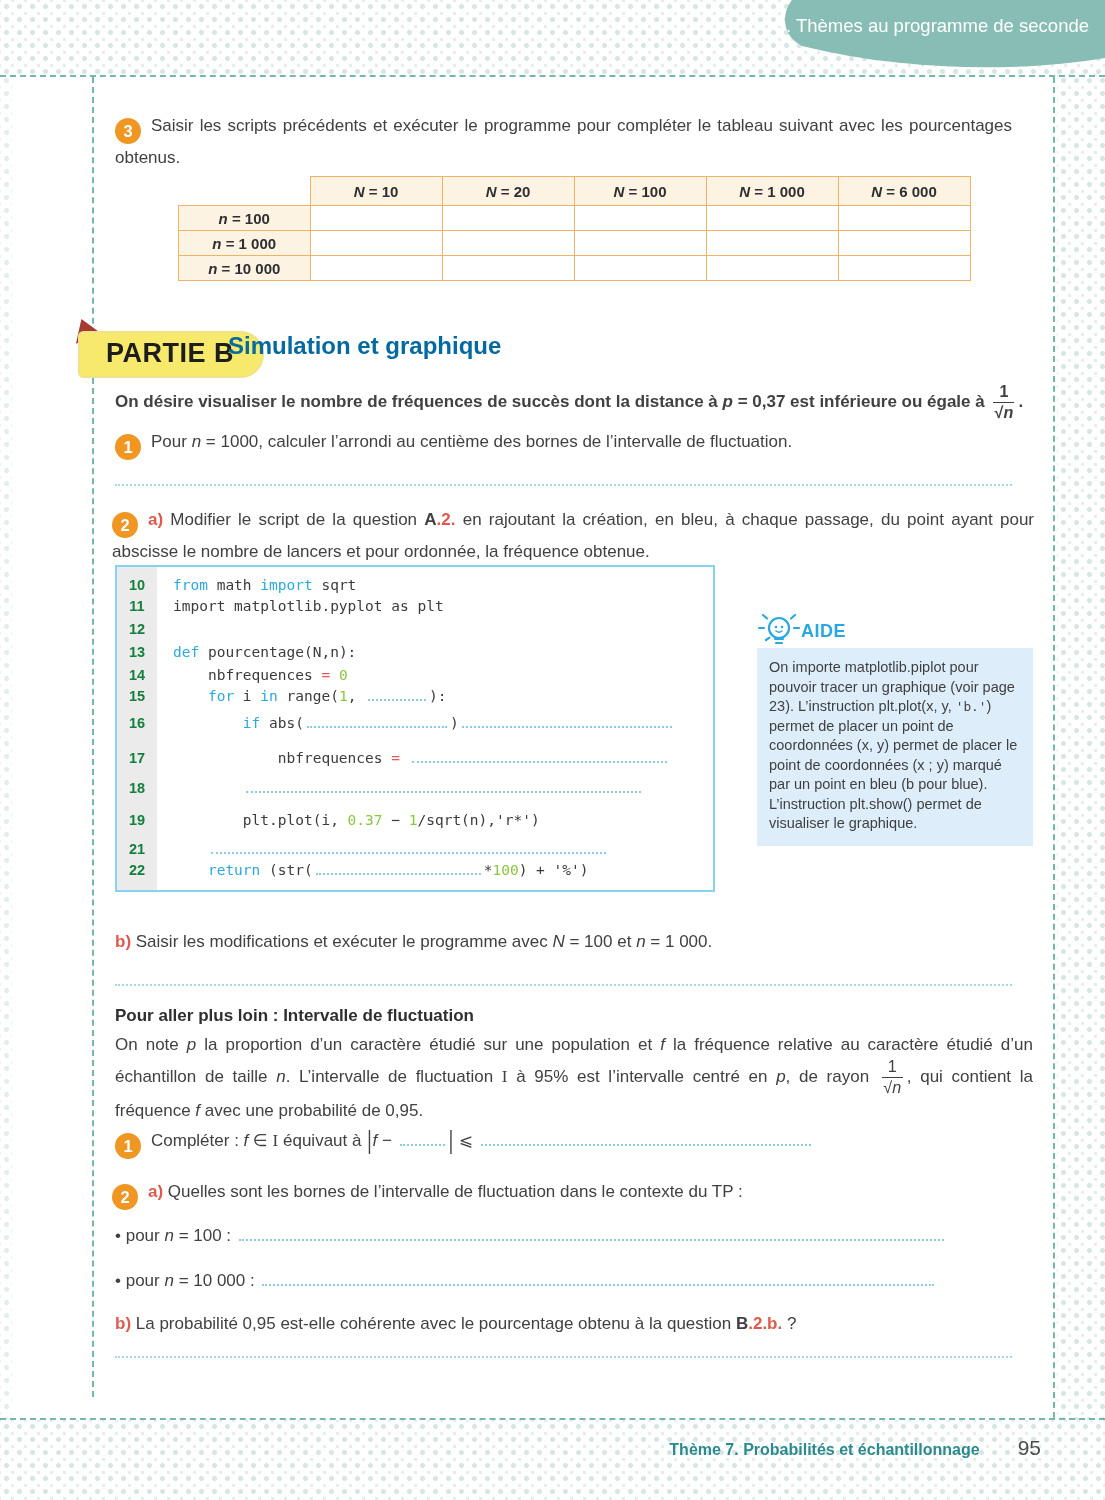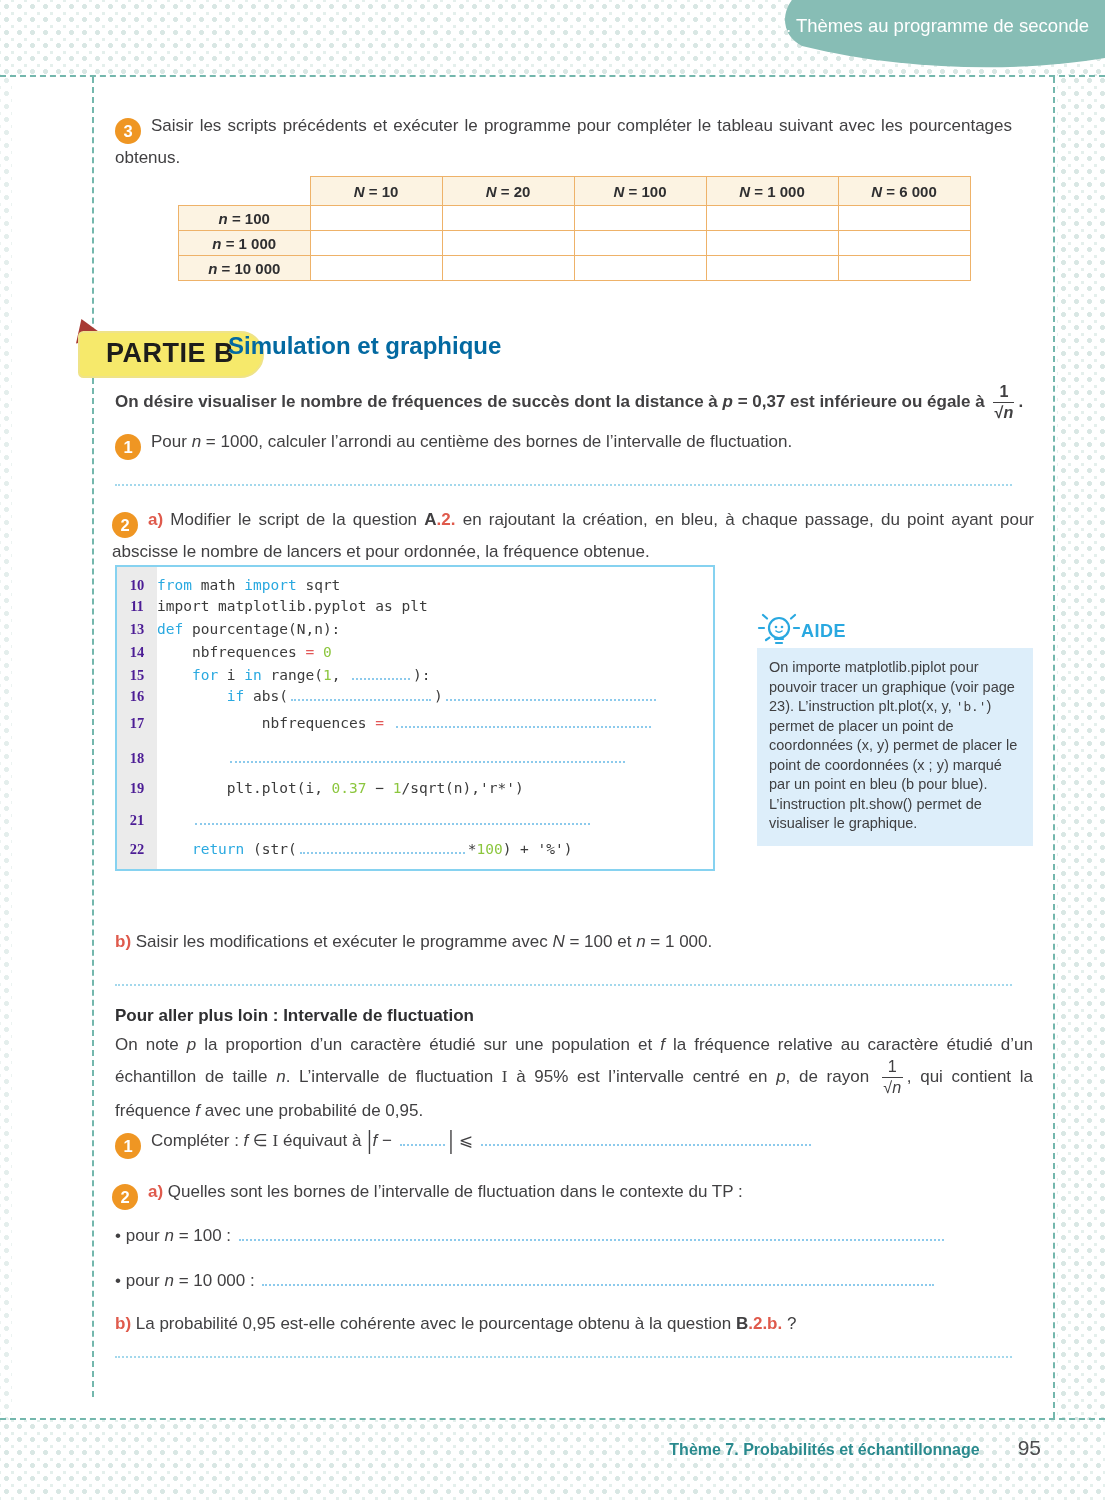--- a/index.html
+++ b/index.html
@@ -65,22 +65,22 @@
   .partie-tab{position:absolute;left:78px;top:331px;background:#f6e96b;border:2px solid #efe388;
         border-radius:6px 26px 26px 6px;padding:5px 28px 7px 26px;
         font-size:27px;font-weight:bold;color:#1d1d1b;letter-spacing:.5px;}
   .partie-title{position:absolute;left:228px;top:332px;font-size:24px;font-weight:bold;color:#0369a1;}
 
   
   .code-box{position:absolute;left:115px;top:565px;width:596px;border:2px solid #86d2f0;
         background:#fff;padding:8px 0 9px 0;}
   .gutter-bg{position:absolute;left:0;top:0;bottom:0;width:40px;background:#ebebeb;}
   .code-row{position:relative;height:21px;line-height:21px;display:flex;}
-  .code-num{width:40px;flex:0 0 40px;text-align:center;font-weight:bold;font-size:14.5px;color:#4c1d95;font-family:Liberation Serif, serif;}
-  .code-line{flex:1;white-space:pre;font-family:"DejaVu Sans Mono",monospace;font-size:14.5px;color:#3b3b3b;padding-left:0;overflow:hidden;}
+  .code-num{width:40px;flex:0 0 40px;text-align:center;font-weight:bold;font-size:14.5px;color:#15803d;}
+  .code-line{flex:1;white-space:pre;font-family:"DejaVu Sans Mono",monospace;font-size:14.5px;color:#3b3b3b;padding-left:16px;overflow:hidden;}
   .code-line .blank{height:11px;}
   .code-row:nth-child(3){margin-top:2px;}
   .code-row:nth-child(4){margin-top:2px;}
   .code-row:nth-child(5){margin-top:2px;}
   .code-row:nth-child(7){margin-top:6px;}
   .code-row:nth-child(8){margin-top:14px;}
   .code-row:nth-child(9){margin-top:9px;}
   .code-row:nth-child(10){margin-top:11px;}
   .code-row:nth-child(11){margin-top:8px;}
   .code-row:nth-child(14){margin-top:11px;}
@@ -181,20 +181,24 @@
   <div class="code-box">
     <div class="gutter-bg"></div>
     <div>
         <div class="code-row">
           <div class="code-num">10</div>
           <div class="code-line"><span class="seg-kw">from</span><span> math </span><span class="seg-kw">import</span><span> sqrt</span></div>
         </div>
         <div class="code-row">
           <div class="code-num">11</div>
           <div class="code-line"><span>import matplotlib.pyplot as plt</span></div>
+        </div>
+        <div class="code-row">
+          <div class="code-num">12</div>
+          <div class="code-line"></div>
         </div>
         <div class="code-row">
           <div class="code-num">13</div>
           <div class="code-line"><span class="seg-kw">def</span><span> pourcentage(N,n):</span></div>
         </div>
         <div class="code-row">
           <div class="code-num">14</div>
           <div class="code-line"><span>    nbfrequences </span><span class="seg-op">=</span><span> </span><span class="seg-num">0</span></div>
         </div>
         <div class="code-row">

